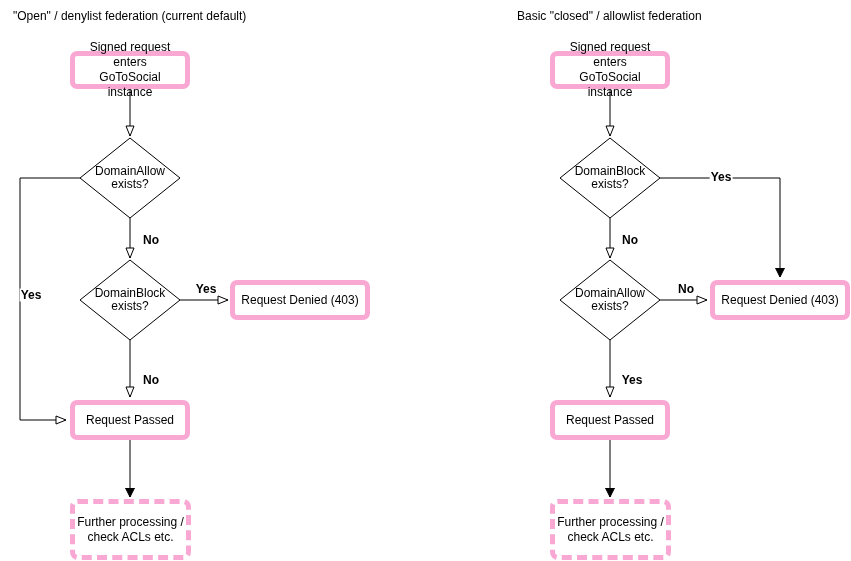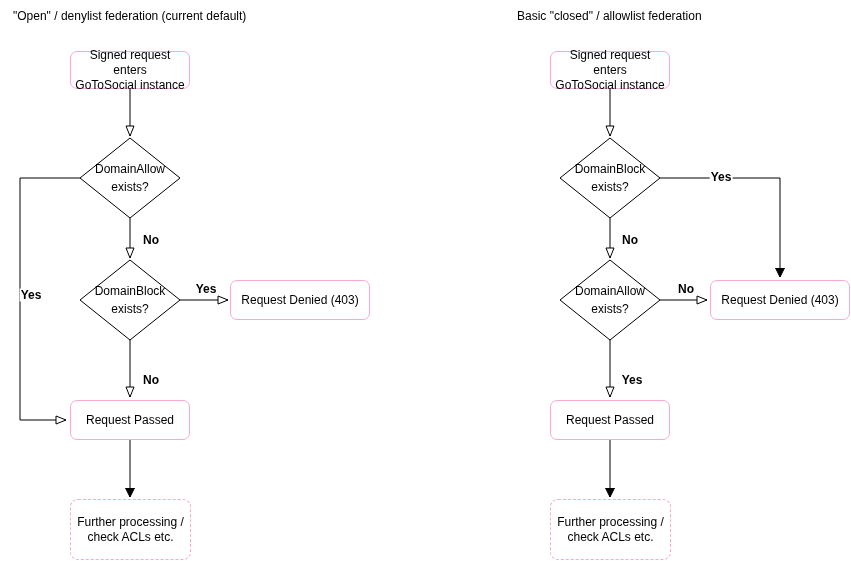--- a/index.html
+++ b/index.html
@@ -14,21 +14,21 @@
   .connectors{position:absolute;left:0;top:0;width:851px;height:561px;}
   .diagram-title{
     position:absolute;
     font-size:12px;
     line-height:14px;
     white-space:nowrap;
   }
   .node{
     position:absolute;
     box-sizing:border-box;
-    border:1px solid #f9a8d4;
+    border:5px solid #f9a8d4;
     border-radius:7px;
     background:#fff;
     display:flex;
     align-items:center;
     justify-content:center;
     text-align:center;
     font-size:12px;
     line-height:15px;
     white-space:pre-line;
     padding:1px;
@@ -37,21 +37,21 @@
     border-style:dashed;
     border-radius:8px;
   }
   .diamond-label{
     position:absolute;
     display:flex;
     align-items:center;
     justify-content:center;
     text-align:center;
     font-size:12px;
-    line-height:18px;
+    line-height:13px;
     white-space:pre-line;
   }
   .edge-label{
     position:absolute;
     transform:translate(-50%,-50%);
     background:#fff;
     font-size:12px;
     line-height:13px;
     padding:0 1px;
     white-space:nowrap;

